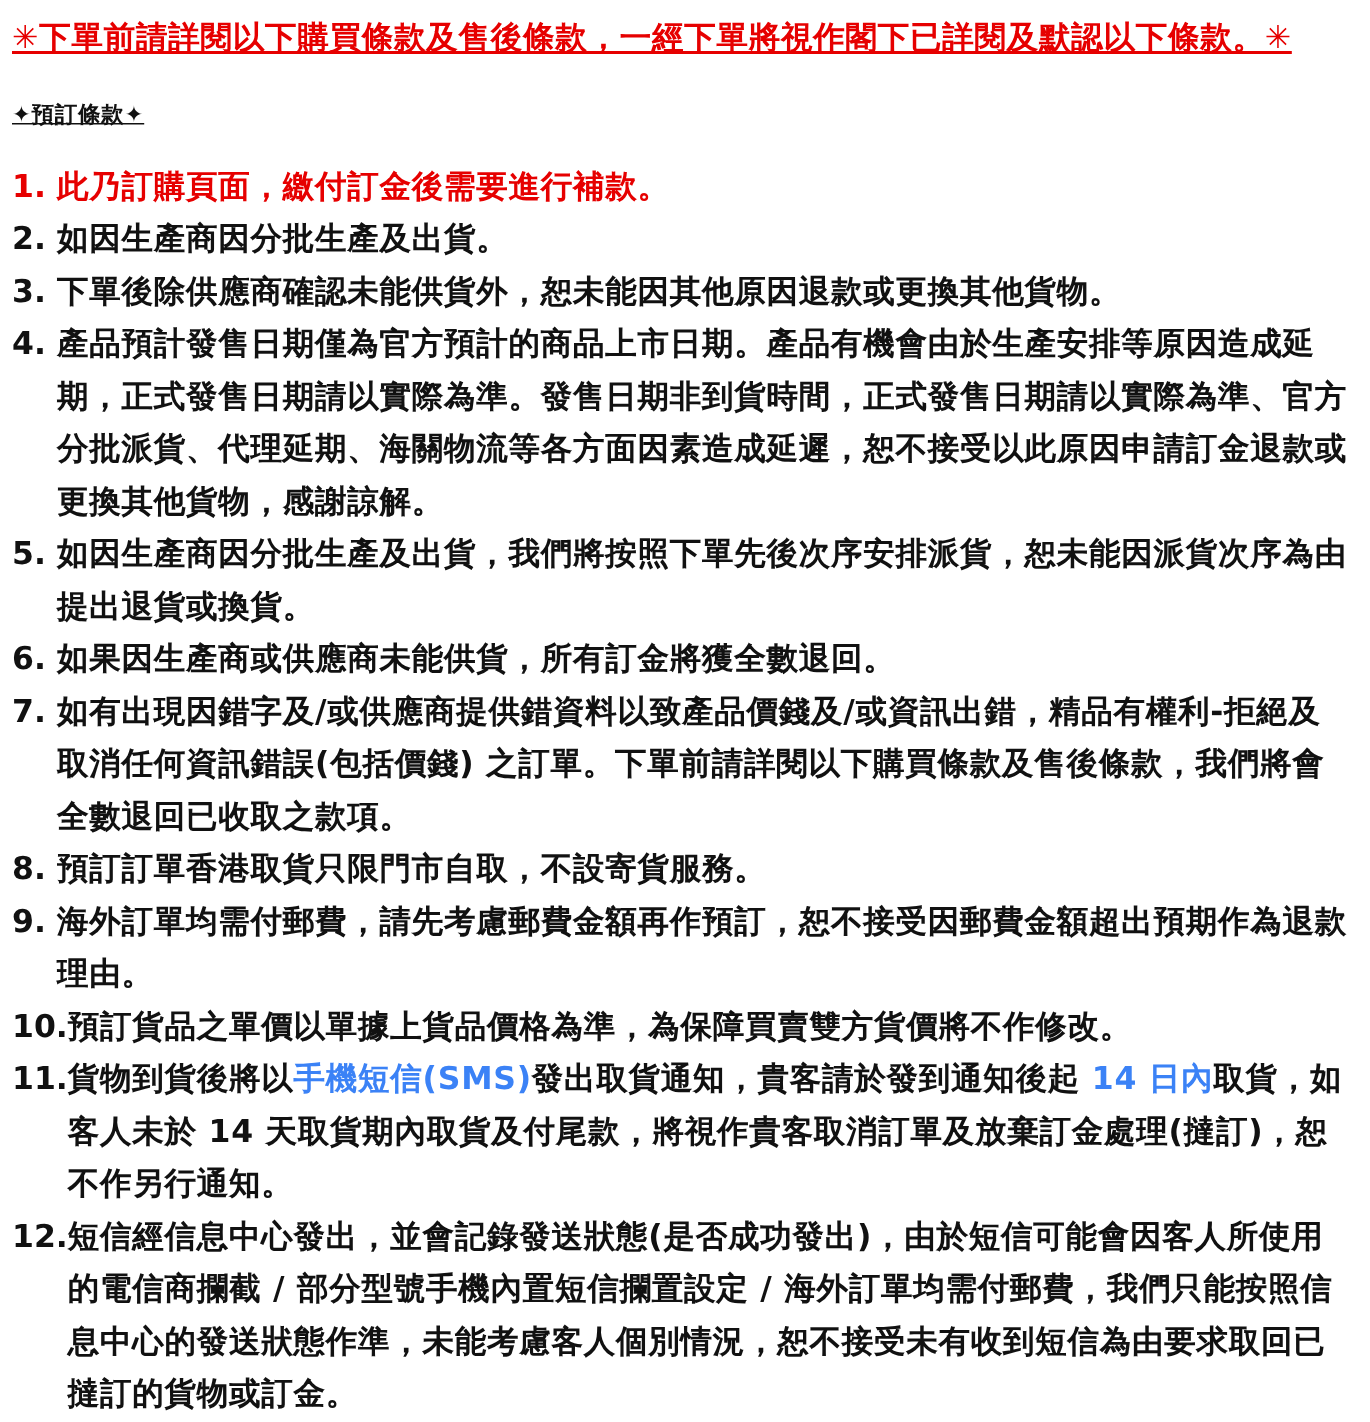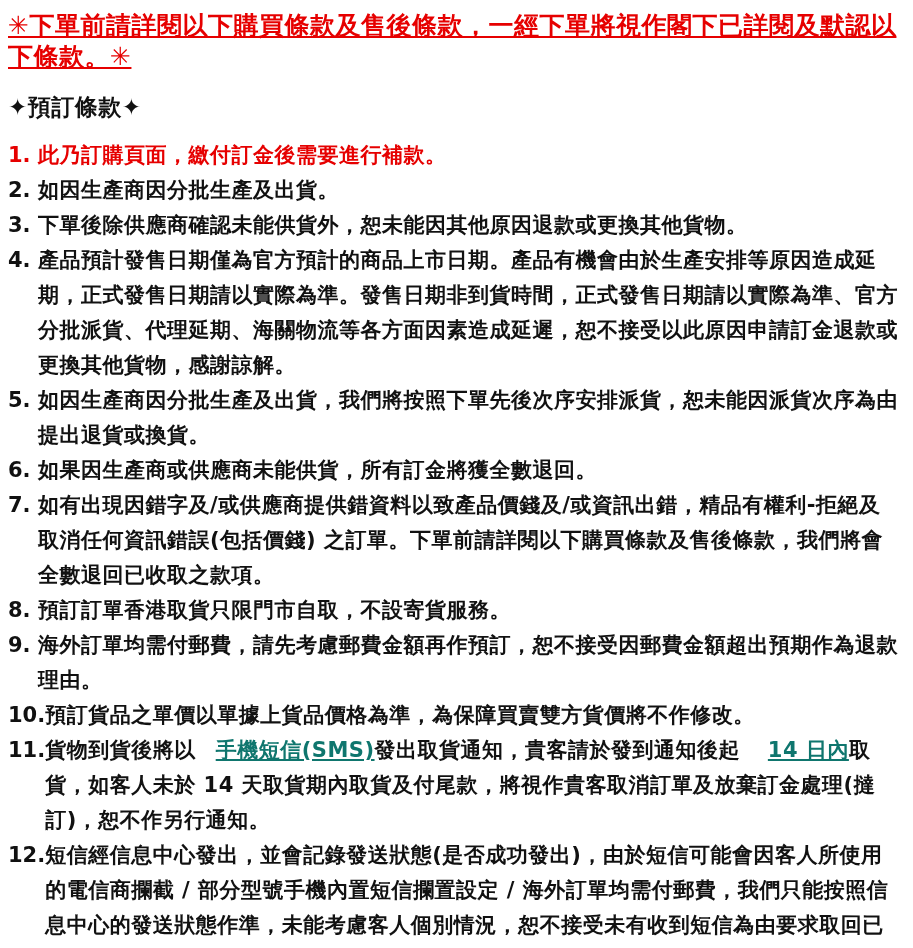--- a/index.html
+++ b/index.html
@@ -10,31 +10,32 @@
   .doc {
     width: 913px;
     box-sizing: border-box;
     padding: 8px 14px 10px 8px;
     font-family: "DejaVu Sans", "Liberation Sans", sans-serif;
     font-weight: 700;
     color: #111111;
     background: #ffffff;
   }
   .title {
-    font-size: 25px;
+    font-size: 21px;
     line-height: 31px;
     color: #e60000;
     text-decoration: underline;
     margin: 2px 0 20px 0;
     letter-spacing: 0.5px;
   }
   .section-heading {
-    font-size: 23px;
+    font-size: 15px;
     line-height: 30px;
     color: #111111;
+    text-decoration: underline;
     margin: 0 0 16px 0;
     letter-spacing: 0.5px;
   }
   .terms-list {
     margin: 0;
     padding: 0;
     list-style: none;
     font-size: 21px;
     line-height: 35px;
   }
@@ -47,23 +48,21 @@
     white-space: nowrap;
   }
   .term .txt {
     flex: 1 1 auto;
     letter-spacing: 0.5px;
   }
   .red {
     color: #e60000;
   }
   .hl {
-    color: #0f766e;
-    text-decoration: underline;
-    margin-left: 20px;
+    color: #3b82f6;
   }
 </style>
 </head>
 <body>
 
 <div class="doc">
 
   <h1 class="title">✳下單前請詳閱以下購買條款及售後條款，一經下單將視作閣下已詳閱及默認以下條款。✳</h1>
 
   <h2 class="section-heading">✦預訂條款✦</h2>

